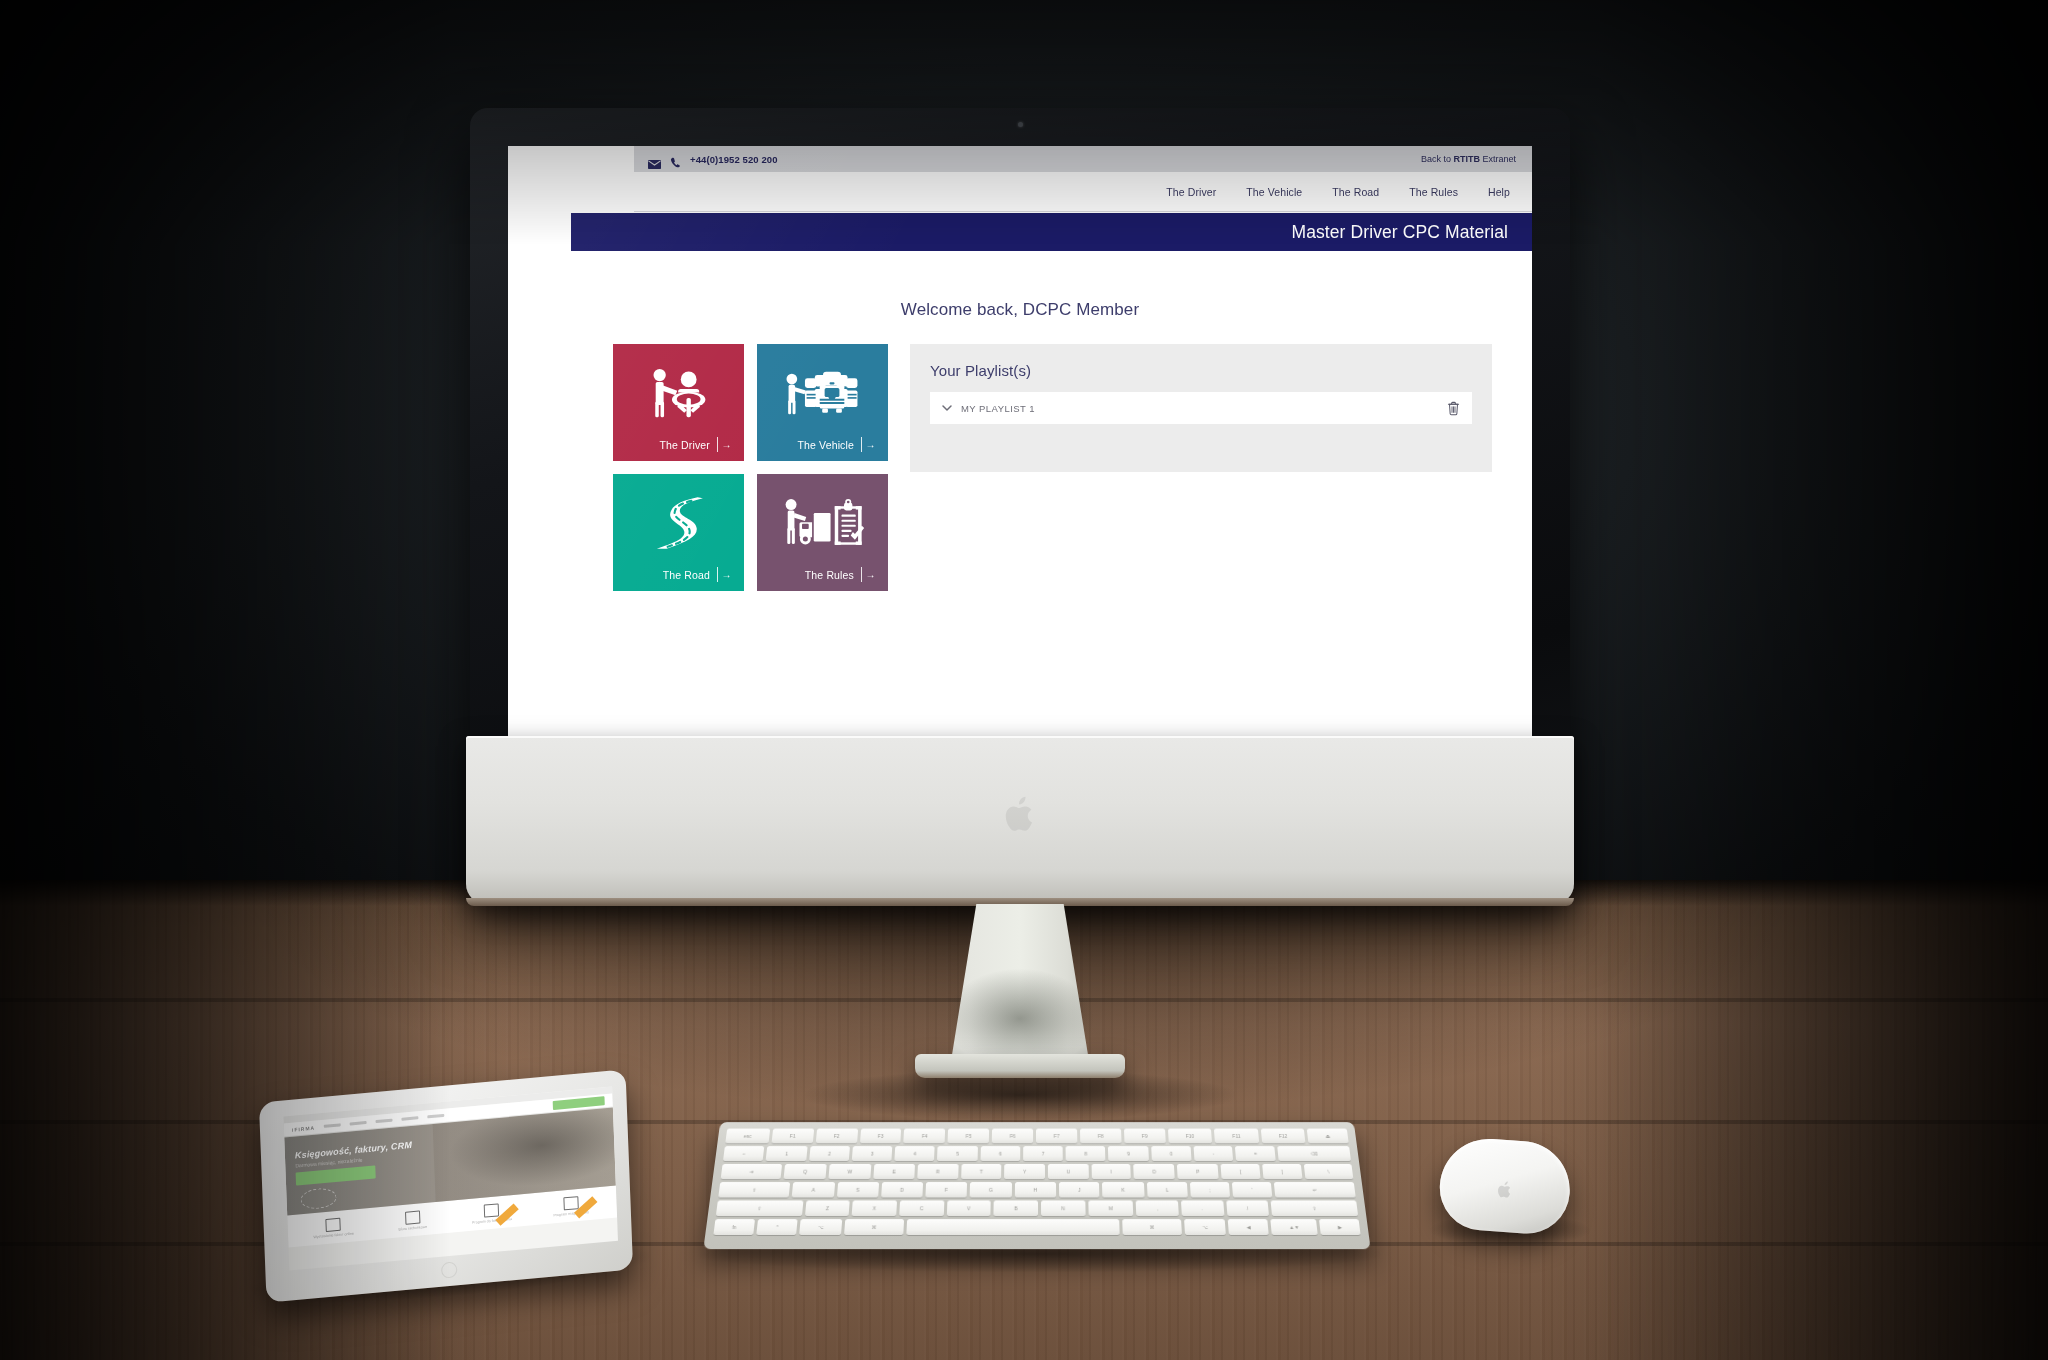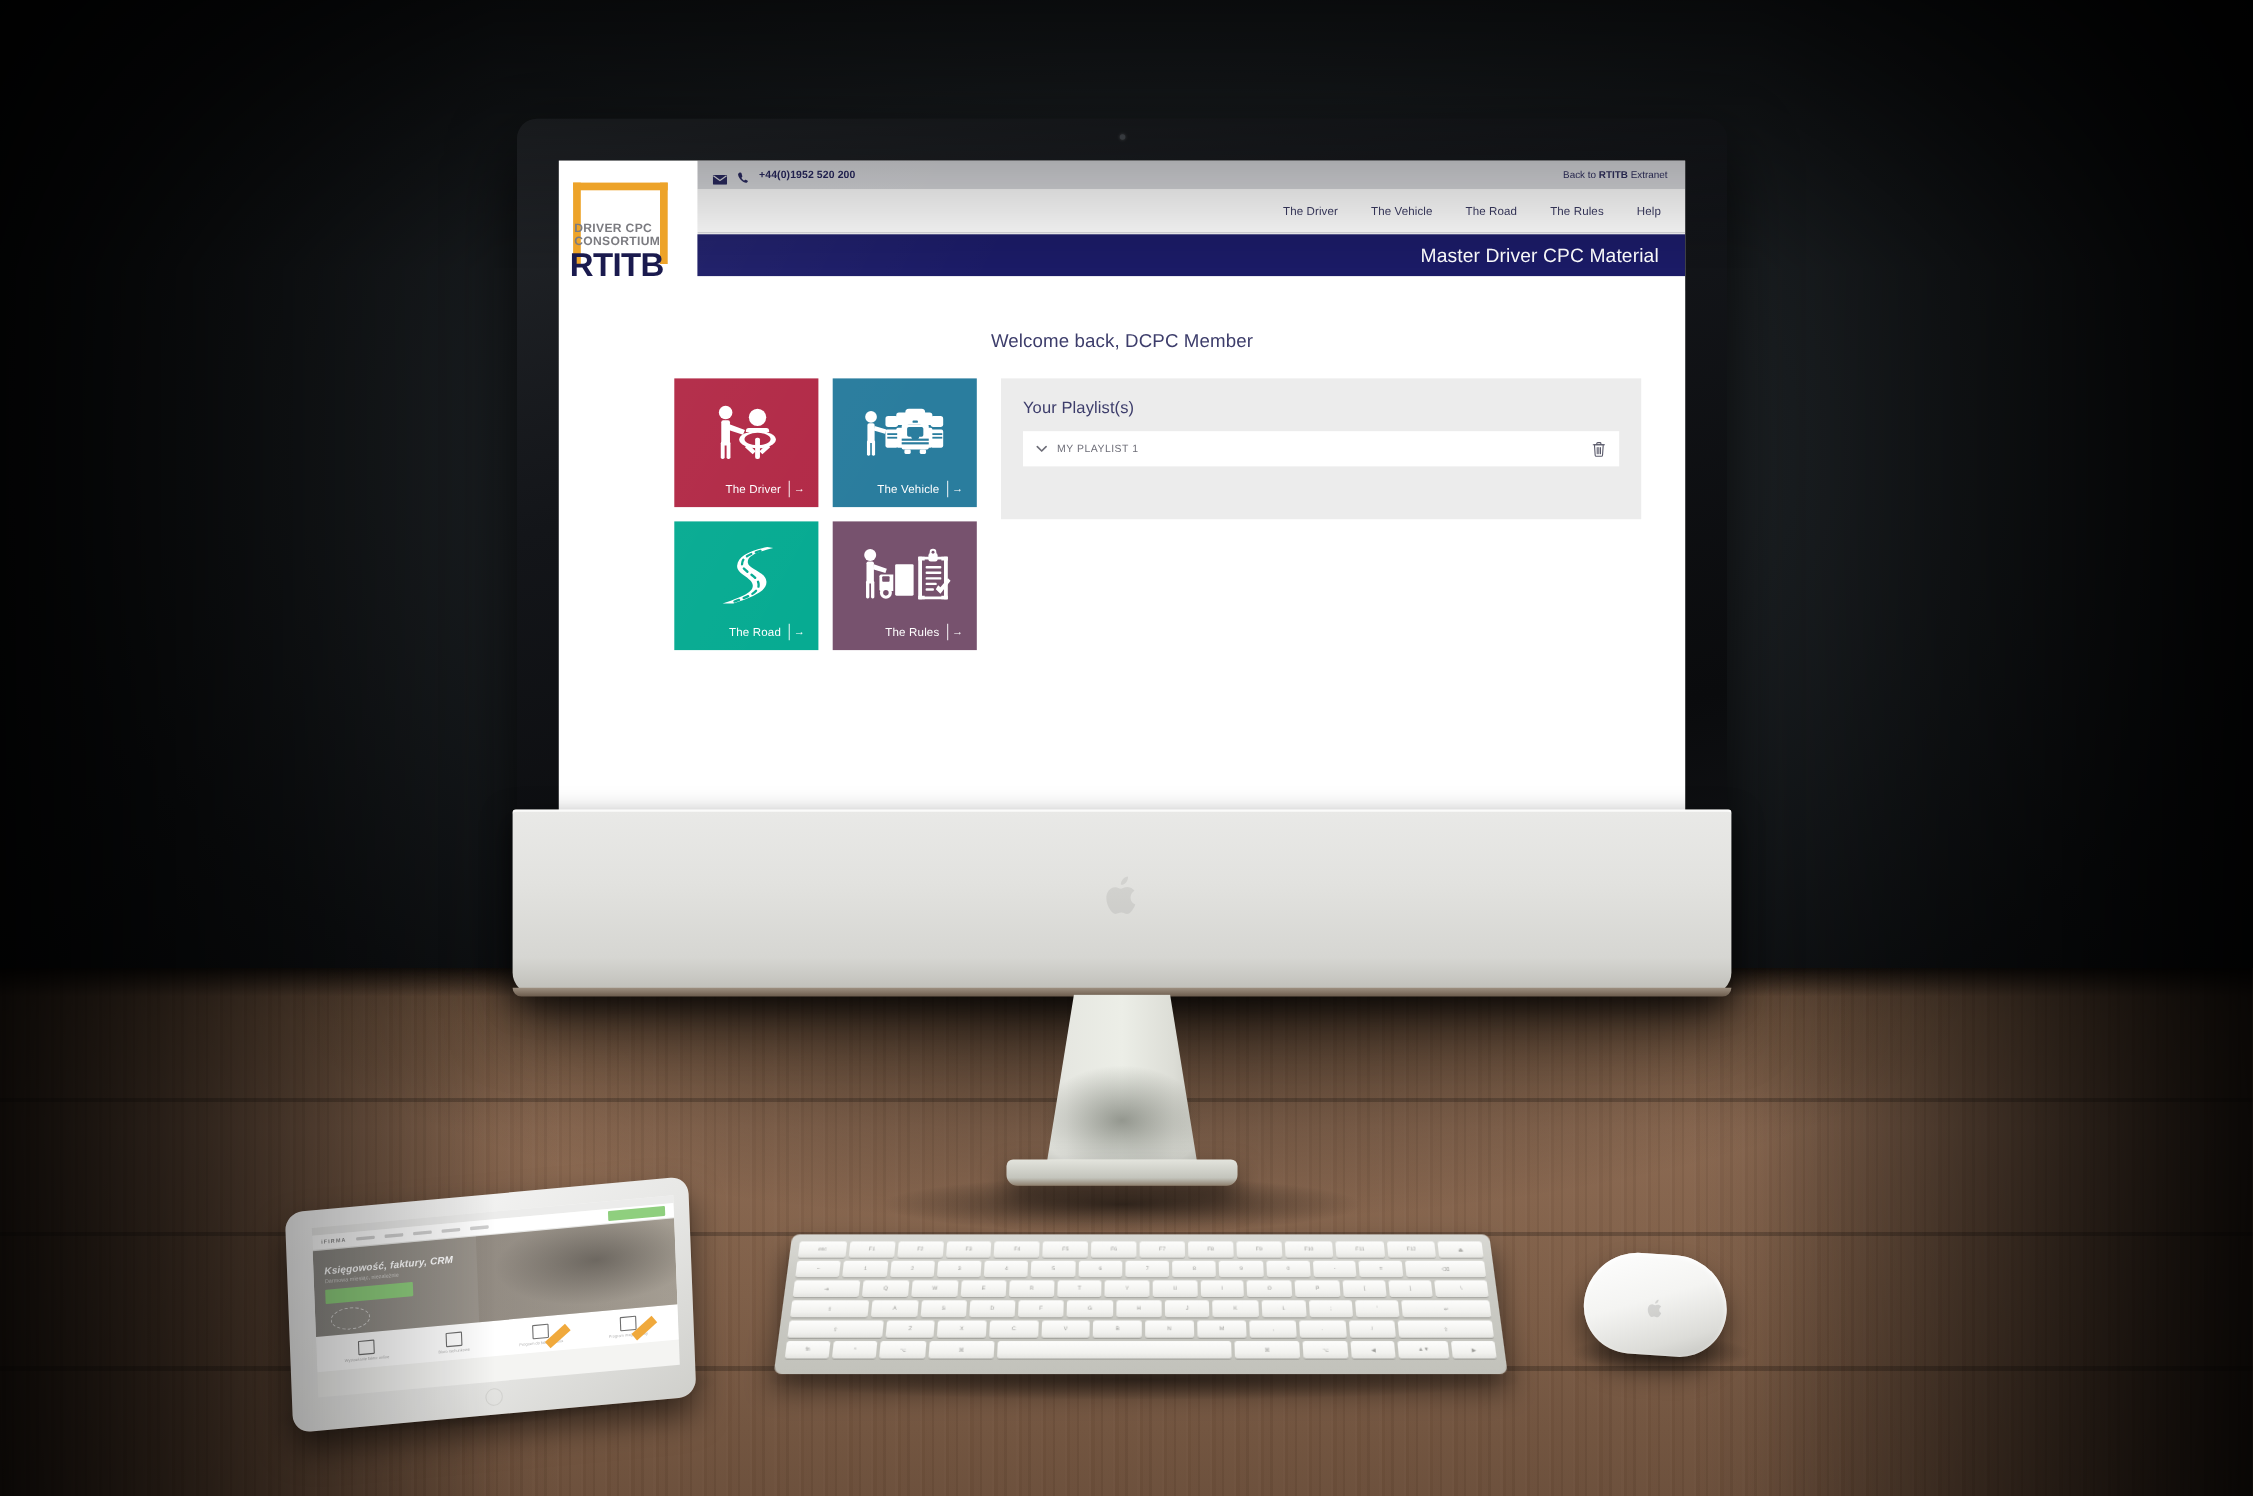--- a/index.html
+++ b/index.html
@@ -356,26 +356,20 @@
               <path d="M2.6 1.2c-1 .6-1.6 1.6-1.3 2.8.6 2.6 2.4 5.2 4.6 7 1.8 1.5 3.7 2.3 5.1 1.9.9-.3 1.5-1 1.5-1.6 0-.4-.2-.6-.6-.9l-1.7-1c-.4-.2-.8-.1-1.1.2l-.7.8c-1.3-.7-2.6-2-3.3-3.4l.8-.7c.3-.3.4-.7.2-1.1L5.1 1.7c-.3-.5-.8-.8-1.3-.7-.4 0-.8.1-1.2.2z" fill="#23235c"></path>
             </svg>
           </span>
           <span class="util-phone">+44(0)1952 520 200</span>
         </div>
         <div class="util-right">
           <span>Back to </span><b>RTITB</b><span> Extranet</span>
         </div>
       </div>
 
-      <div class="logo">
-        <div class="logo-frame"></div>
-        <div class="logo-l1">DRIVER CPC</div>
-        <div class="logo-l2">CONSORTIUM</div>
-        <div class="logo-rtitb">RTITB</div>
-      </div>
 
       <div class="nav">
         <a href="#">The Driver</a>
         <a href="#">The Vehicle</a>
         <a href="#">The Road</a>
         <a href="#">The Rules</a>
         <a href="#">Help</a>
       </div>
 
       <div class="banner">

